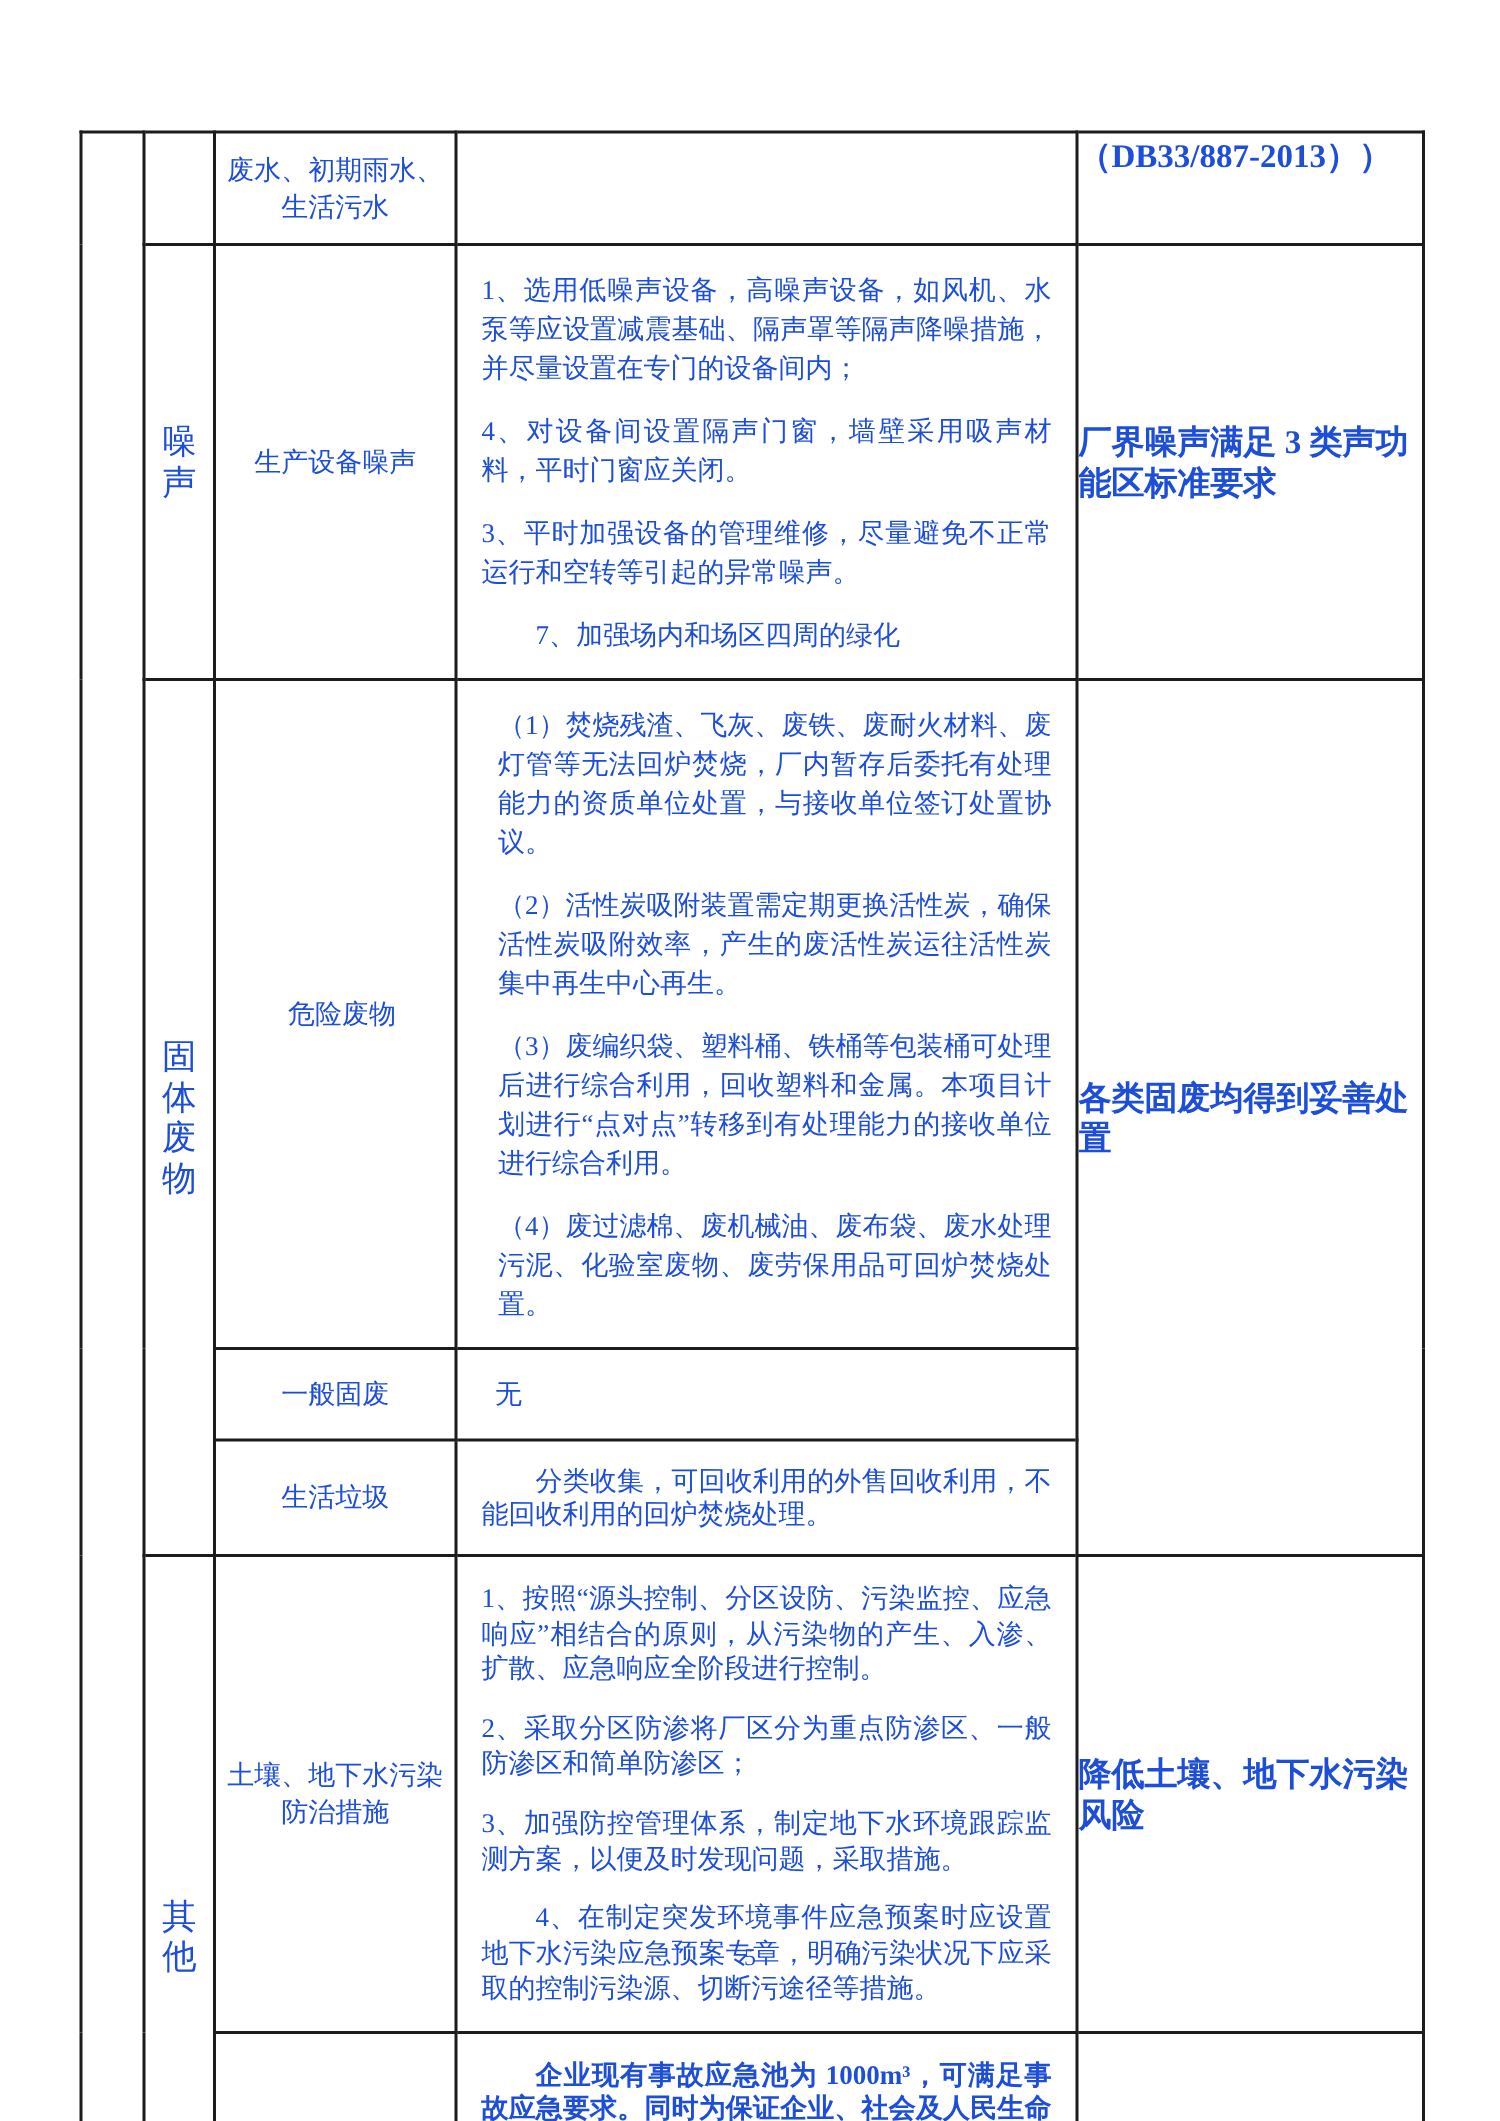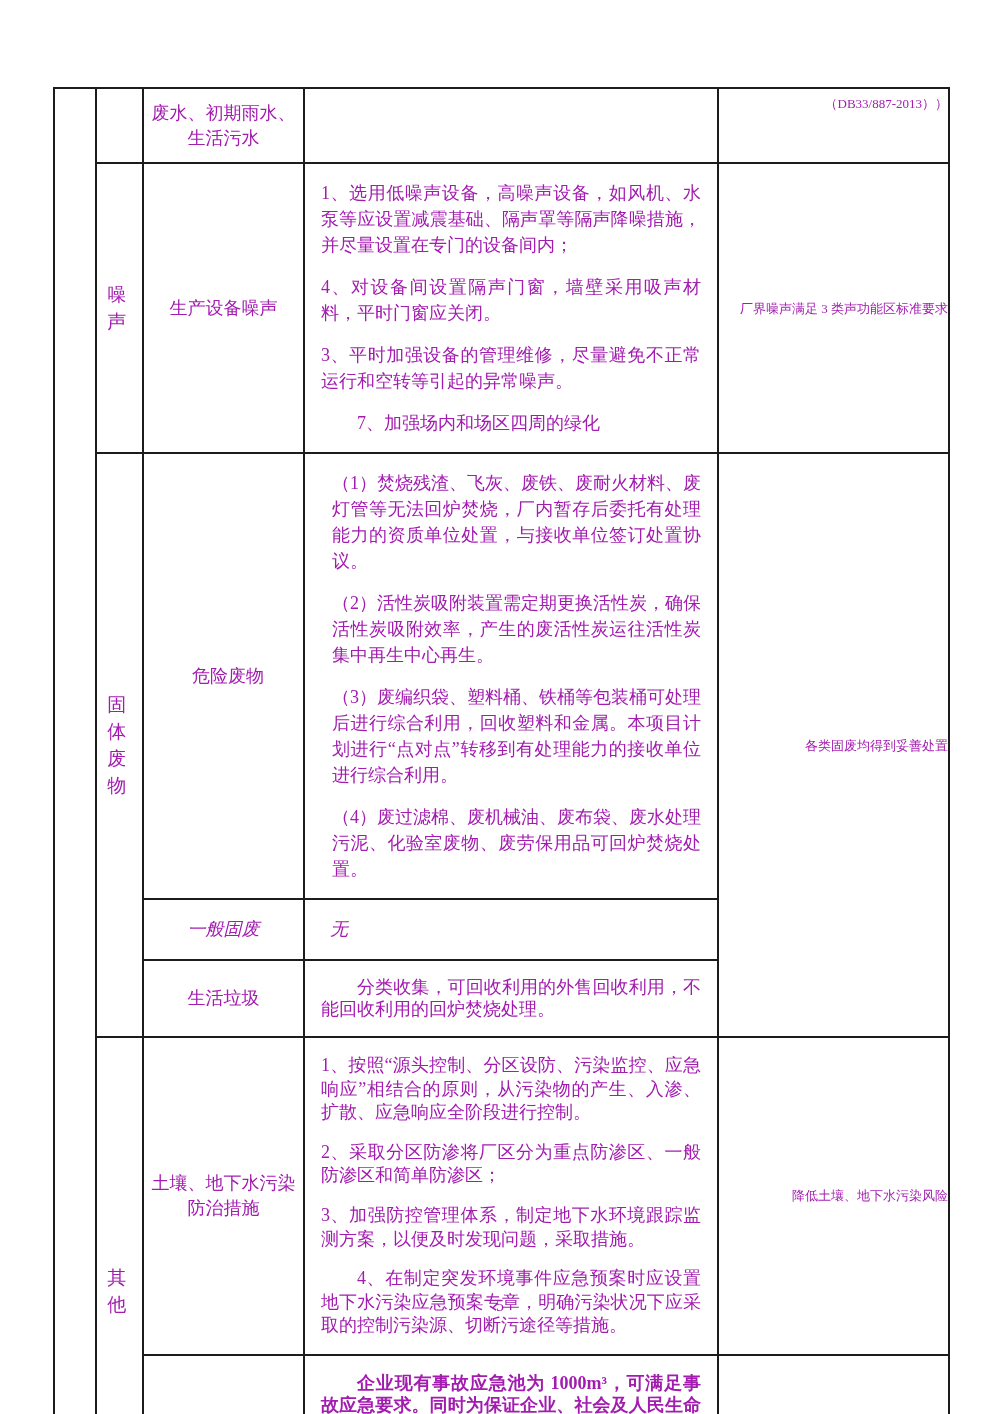--- a/index.html
+++ b/index.html
@@ -5,21 +5,21 @@
   html, body {
     margin: 0;
     padding: 0;
     background: #ffffff;
   }
   .page {
     position: relative;
     width: 1000px;
     height: 1414px;
     background: #ffffff;
-    color: #a21caf;
+    color: #1d4ed8;
     font-family: "Liberation Serif", "DejaVu Serif", serif;
     overflow: hidden;
   }
   table.env-table {
     position: absolute;
     left: 53px;
     top: 87px;
     width: 895px;
     border-collapse: collapse;
     table-layout: fixed;
@@ -29,23 +29,23 @@
     padding: 0;
     vertical-align: middle;
     overflow: hidden;
   }
   
   td.c1 { }
   td.c2 { font-size: 19px; }
   .vstack {
     width: 1.3em;
     margin: 0 auto;
-    text-align: left;
+    text-align: center;
     line-height: 27px;
-    font-size: 19px;
+    font-size: 23px;
   }
   td.c3 {
     font-size: 18px;
     line-height: 25px;
     text-align: center;
     padding: 2px 4px;
   }
   td.c3.left { text-align: center; padding-left: 9px; }
   td.c4 {
     font-size: 18px;
@@ -59,35 +59,36 @@
   }
   tr.r2 td.c4 p { line-height: 26px; }
   tr.r3 td.c4 p { line-height: 26px; padding-left: 11px; }
   tr.r4 td.c4 p { line-height: 27px; }
   tr.r5 td.c4 p { line-height: 21.5px; }
   tr.r6 td.c4 p { line-height: 23.6px; }
   tr.r7 td.c4 p { line-height: 22.4px; font-weight: bold; }
   .indent2 { text-indent: 2em; }
   .indent05 { text-indent: 0.5em; }
   td.c5 {
-    font-size: 13px;
+    font-size: 22px;
     line-height: 27px;
-    text-align: right;
+    text-align: left;
     padding: 0 6px;
+    font-weight: bold;
   }
   td.c5.top {
     vertical-align: top;
     line-height: 24px;
     padding-top: 3px;
   }
   
   tr.r1 { height: 75px; }
   tr.r2 { height: 208px; }
   tr.r3 { height: 290px; }
-  tr.r4 { height: 41px; font-style: italic; }
+  tr.r4 { height: 41px; }
   tr.r5 { height: 44px; }
   tr.r6 { height: 238px; }
   tr.r7 { height: 135px; }
 
   .section-heading {
     position: absolute;
     left: 57px;
     top: 1110px;
     margin: 0;
     font-size: 22px;

